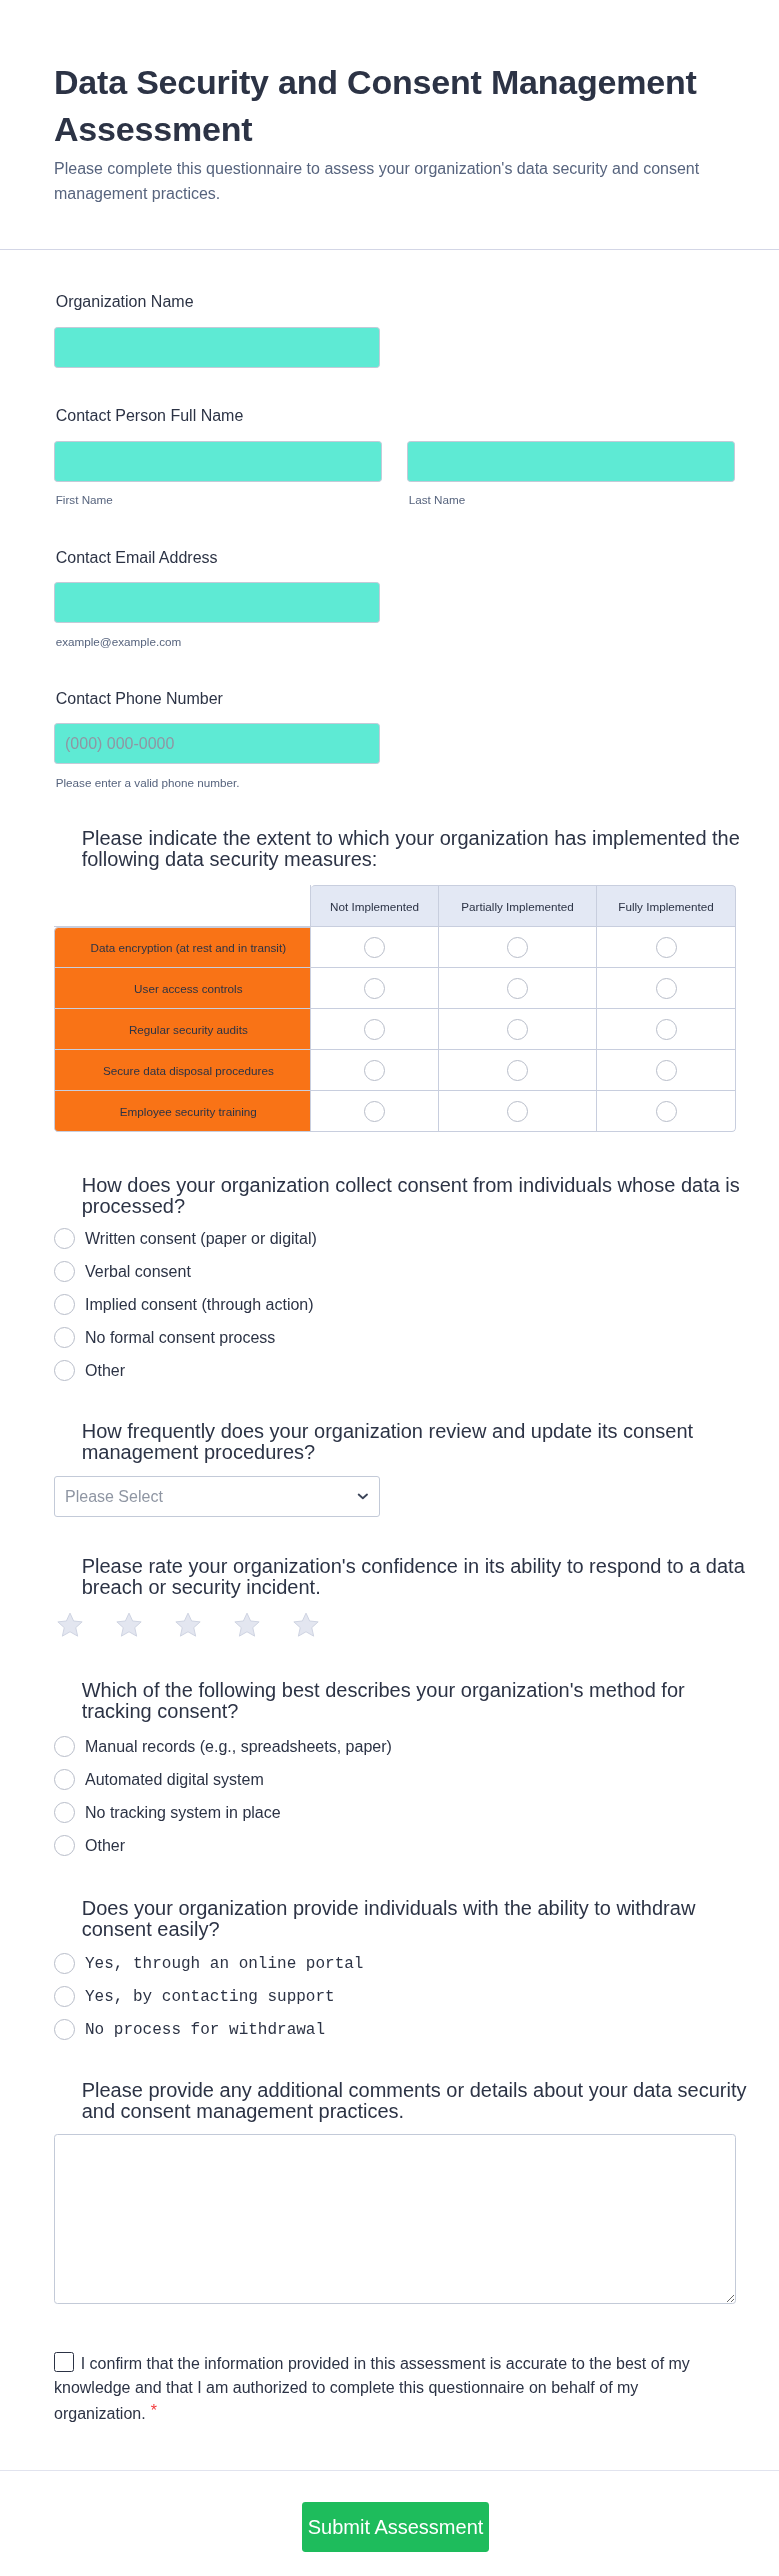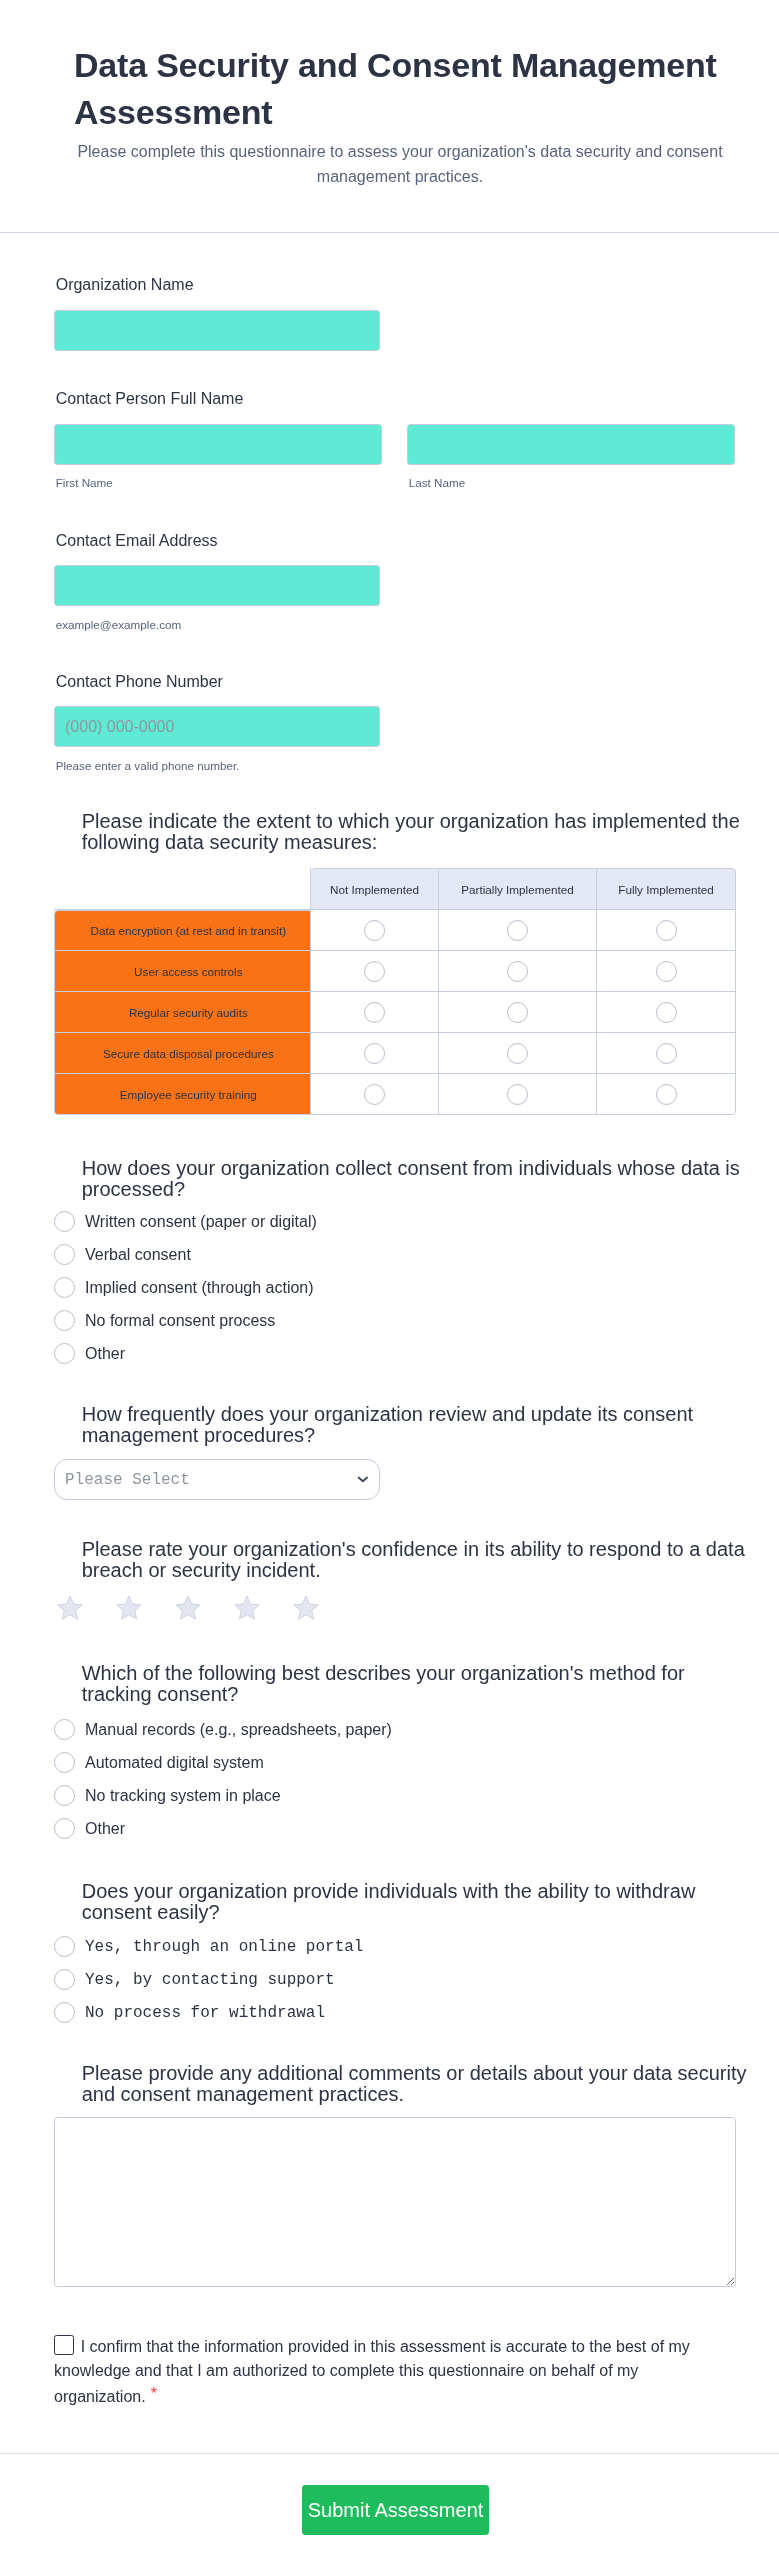--- a/index.html
+++ b/index.html
@@ -3,37 +3,37 @@
 <meta charset="utf-8">
 <style>
   * { box-sizing: border-box; margin: 0; padding: 0; }
   html, body { background: #ffffff; }
   body {
     width: 780px;
     font-family: "Liberation Sans", "DejaVu Sans", sans-serif;
     color: #2c3345;
   }
   .header {
-    padding: 42px 54px 42px 74px;
+    padding: 42px 54px 42px 54px;
     border-bottom: 0.8px solid #d3d6e6;
     height: 233px;
+    margin-top: 17px;
   }
   .page-title {
     font-size: 34px;
     font-weight: 700;
     line-height: 47px;
     color: #2c3345;
     letter-spacing: -0.2px;
   }
   .page-subtitle {
     font-size: 16px;
     line-height: 25px;
     color: #57647e;
     margin-top: 3.4px;
-    text-align: center;
   }
   .label {
     font-size: 16px;
     color: #2c3345;
     line-height: 22px;
     padding-left: 1.7px;
   }
   .input {
     display: block;
     height: 41px;
@@ -117,27 +117,26 @@
     align-items: center;
     height: 33px;
   }
   .option .radio { margin-right: 10px; }
   .option-label { font-size: 16px; color: #2c3345; }
   .select {
     position: absolute;
     left: 0;
     width: 326px; height: 41px;
     border: 1.3px solid #c3cad8;
-    border-radius: 13px;
+    border-radius: 3px;
     background: #fff;
     display: flex;
     align-items: center;
     padding: 0 10px;
     justify-content: space-between;
-    font-family: Liberation Mono, monospace;
   }
   .select-value { font-size: 16px; color: #8f96a3; }
   .chevron { width: 11.7px; height: 8.4px; }
   .stars { position: absolute; left: 0; display: flex; gap: 27px; }
   .star { width: 32px; height: 30px; }
   .textarea {
     position: absolute;
     left: 0;
     width: 682px; height: 170px;
     border: 1.3px solid #c3cad8;

